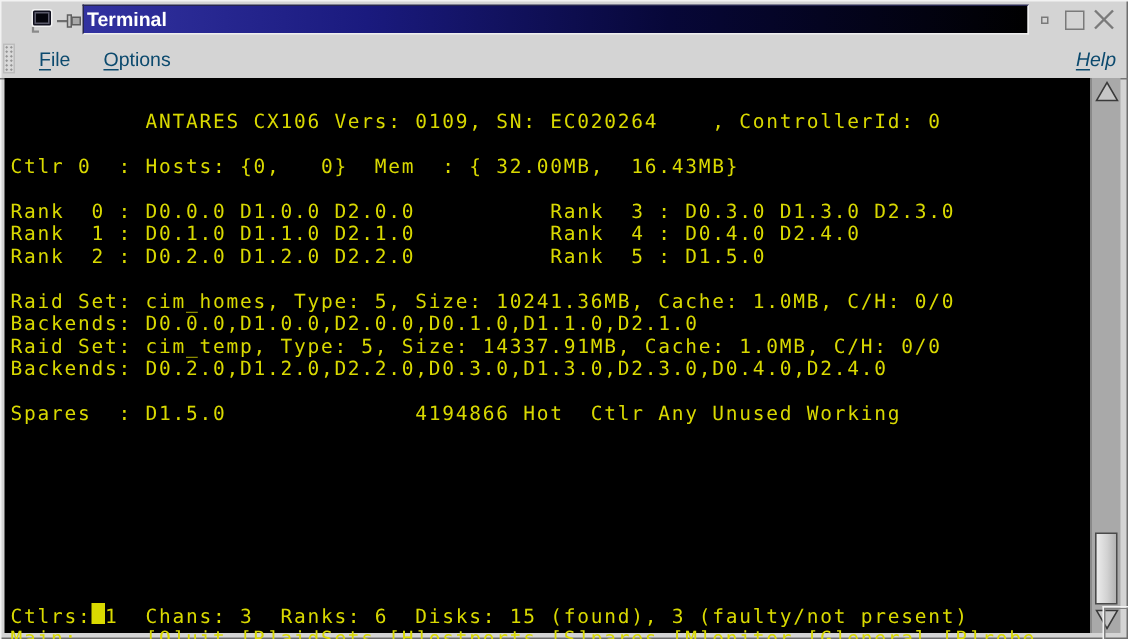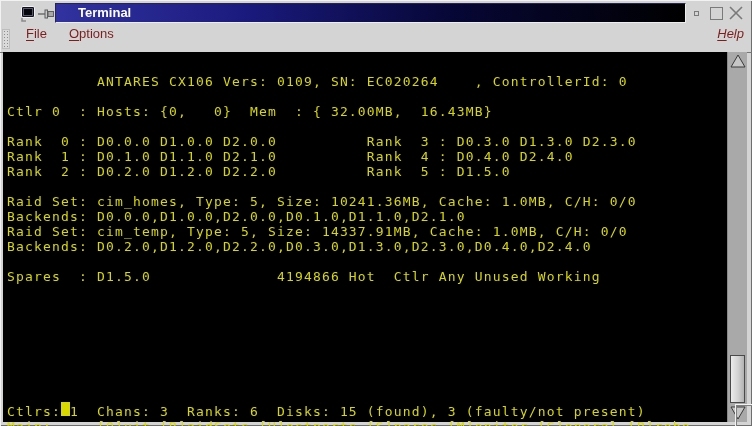--- a/index.html
+++ b/index.html
@@ -14,31 +14,31 @@
   
   .titlebar{position:absolute;left:0;top:0;width:752px;height:26px;}
   .app-icon{position:absolute;left:20px;top:5px;width:16px;height:17px;}
   .pin-icon{position:absolute;left:38px;top:8px;width:17px;height:12px;}
   .title-box{
     position:absolute;left:55px;top:3px;width:631px;height:20px;
     background:linear-gradient(to right,#3232a0 0%,#1a1a7e 30%,#070738 62%,#000 100%);
     border-top:1px solid #26264f;border-left:1px solid #26264f;
     border-bottom:1px solid #eeeeee;border-right:1px solid #eeeeee;
     color:var(--title-text,#fff);font-size:13px;font-weight:bold;
-    line-height:18px;padding-left:22px;
+    line-height:18px;padding-left:2px;
   }
   .btn-min{position:absolute;left:694px;top:11px;width:5px;height:5px;border:1px solid #7a7a7a;}
   .btn-max{position:absolute;left:710px;top:7px;width:13px;height:13px;border:1px solid #7a7a7a;}
   .btn-close{position:absolute;left:728px;top:5px;width:16px;height:16px;}
   
   .menubar{
     position:absolute;left:0;top:26px;width:752px;height:27px;
     border-bottom:1px solid #767676;
-    display:flex;align-items:flex-start;padding-left:26px;
-    font-size:13px;color:#7f1d1d;
+    display:flex;align-items:center;padding-left:26px;
+    font-size:13px;color:#0c4a6e;
   }
   .menu-handle{
     position:absolute;left:2px;top:3px;width:8px;height:20px;
     background-image:radial-gradient(#8d8d8d 32%,transparent 34%);
     background-size:3px 3px;background-color:#dadada;
     border:1px solid #bdbdbd;
   }
   .menu-item{margin-right:22px;cursor:default;}
   .menu-item.right{margin-left:auto;margin-right:8px;font-style:italic;}
   .menu-item u{text-decoration:underline;text-underline-offset:2px;}

